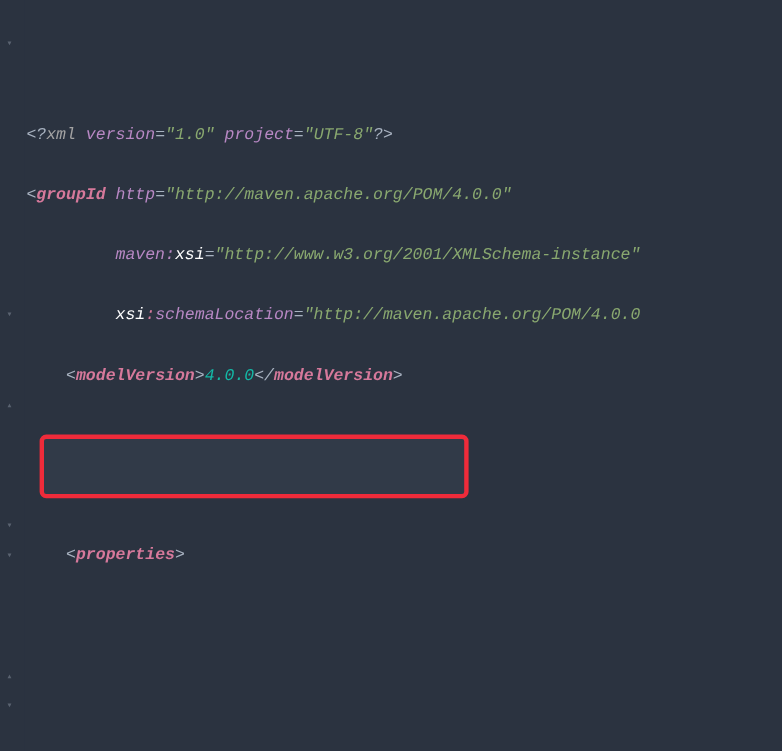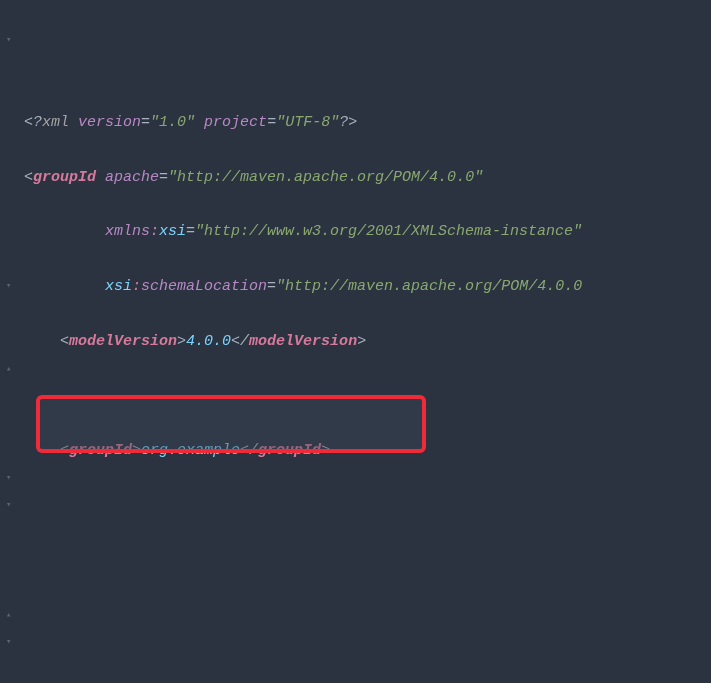--- a/index.html
+++ b/index.html
@@ -37,24 +37,24 @@
   .code {
     flex: 1;
     padding-left: 2px;
     white-space: pre;
     position: relative;
   }
   .line { display: block; height: 27.3px; }
   .punct { color: #a8b2c0; }
   .tag-name-pink { color: #d6799b; font-weight: bold; }
   .attr-name { color: #b888c4; }
-  .attr-name-xsi { color: #7dd3fc; }
+  .attr-name-xsi { color: #ffffff; }
   .attr-colon { color: #d6799b; }
   .str { color: #89a86f; }
-  .text { color: #7dd3fc; }
+  .text { color: #14b8a6; }
   .pi { color: #a8b2c0; }
   .pi-kw { color: #a3a3a3; }
   .eq { color: #a8b2c0; }
   .highlight-box {
     position: absolute;
     border: 4px solid #ef2b3a;
     border-radius: 6px;
     background: rgba(60, 70, 85, 0.4);
     pointer-events: none;
   }
@@ -70,27 +70,27 @@
     <span class="fold-icon" style="top:474px;">▾</span>
     <span class="fold-icon" style="top:501px;">▾</span>
     <span class="fold-icon" style="top:611px;">▴</span>
     <span class="fold-icon" style="top:638px;">▾</span>
   </div>
 
   <div class="code">
     <div class="highlight-box" style="top:395px; left:14px; width:390px; height:58px;"></div>
 
     <span class="line"><span class="pi">&lt;?</span><span class="pi-kw">xml</span> <span class="attr-name">version</span><span class="eq">=</span><span class="str">"1.0"</span> <span class="attr-name">project</span><span class="eq">=</span><span class="str">"UTF-8"</span><span class="pi">?&gt;</span></span>
-<span class="line"><span class="punct">&lt;</span><span class="tag-name-pink">groupId</span> <span class="attr-name">apache</span><span class="eq">=</span><span class="str">"http://maven.apache.org/POM/4.0.0"</span></span>
-<span class="line">         <span class="attr-name">xmlns:</span><span class="attr-name-xsi">xsi</span><span class="eq">=</span><span class="str">"http://www.w3.org/2001/XMLSchema-instance"</span></span>
+<span class="line"><span class="punct">&lt;</span><span class="tag-name-pink">groupId</span> <span class="attr-name">http</span><span class="eq">=</span><span class="str">"http://maven.apache.org/POM/4.0.0"</span></span>
+<span class="line">         <span class="attr-name">maven:</span><span class="attr-name-xsi">xsi</span><span class="eq">=</span><span class="str">"http://www.w3.org/2001/XMLSchema-instance"</span></span>
 <span class="line">         <span class="attr-name-xsi">xsi</span><span class="attr-colon">:</span><span class="attr-name">schemaLocation</span><span class="eq">=</span><span class="str">"http://maven.apache.org/POM/4.0.0</span></span>
 <span class="line">    <span class="punct">&lt;</span><span class="tag-name-pink">modelVersion</span><span class="punct">&gt;</span><span class="text">4.0.0</span><span class="punct">&lt;/</span><span class="tag-name-pink">modelVersion</span><span class="punct">&gt;</span></span>
 <span class="line"></span>
-<span class="line">    <span class="punct">&lt;</span><span class="tag-name-pink">groupId</span><span class="punct">&gt;</span><span class="text">org.example</span><span class="punct">&lt;/</span><span class="tag-name-pink">groupId</span><span class="punct">&gt;</span></span>
 <span class="line"></span>
+<span class="line">    <span class="punct">&lt;</span><span class="tag-name-pink">properties</span><span class="punct">&gt;</span></span>
 
 
 
 
 
 
 
 
 
 

